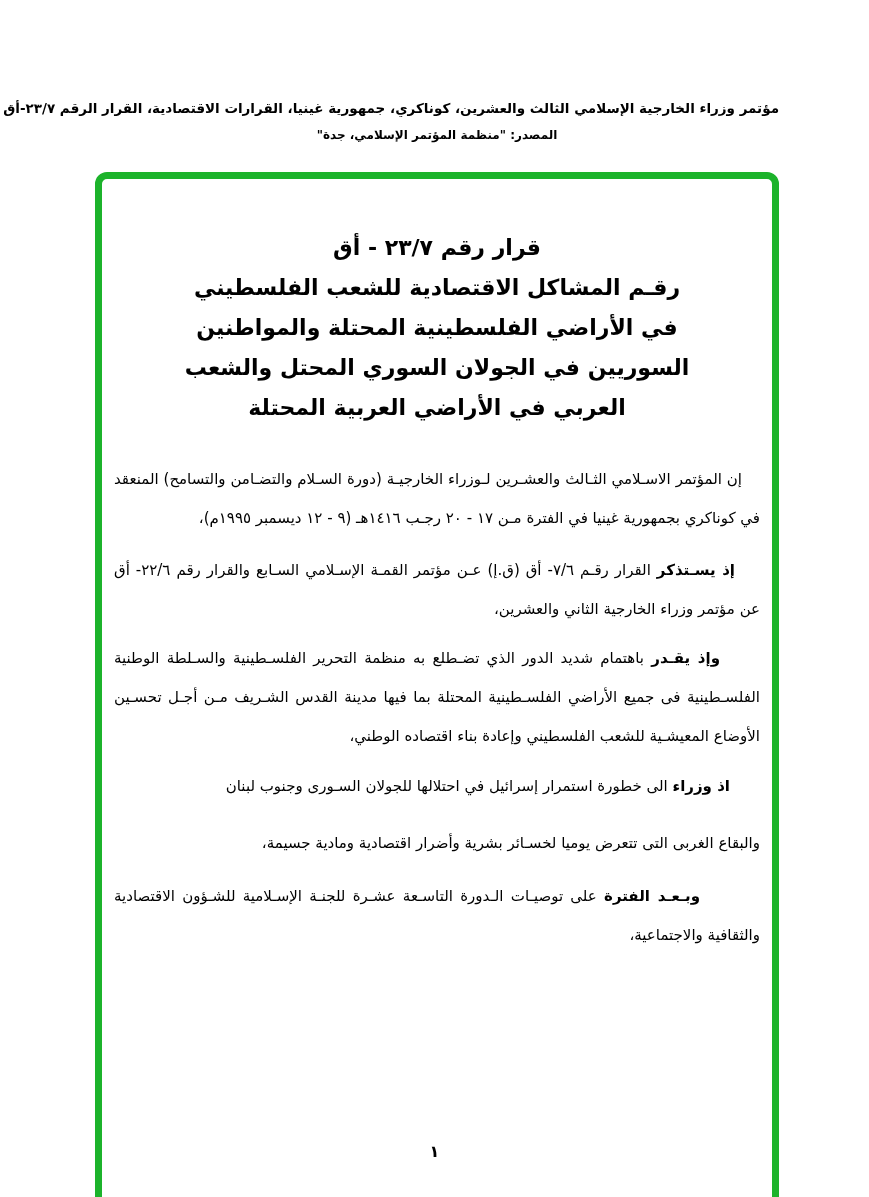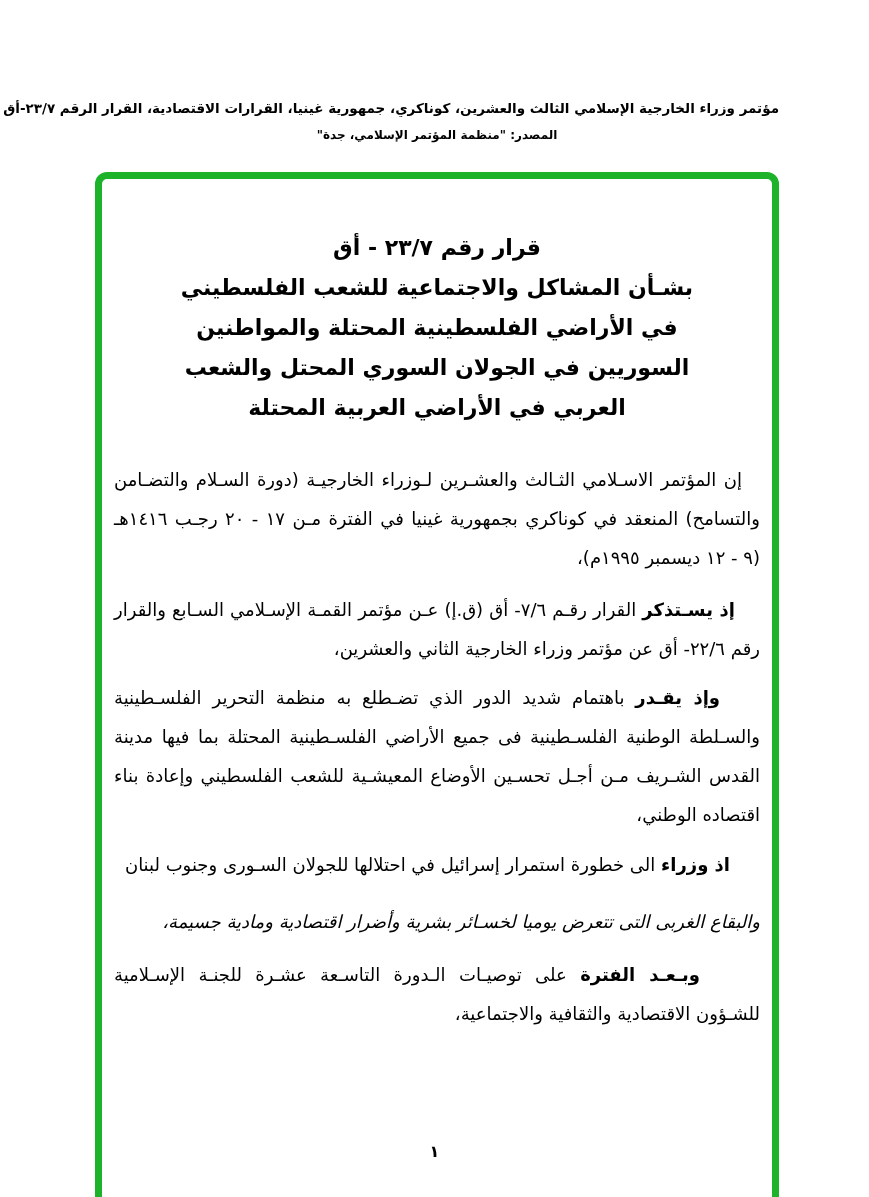--- a/index.html
+++ b/index.html
@@ -49,33 +49,33 @@
   }
   .res-title {
     text-align: center;
     font-weight: bold;
     font-size: 22px;
     line-height: 40px;
     direction: rtl;
   }
   .res-body {
     margin-top: 30px;
-    font-size: 18px;
+    font-size: 15px;
     line-height: 39px;
     text-align: justify;
     direction: rtl;
     padding: 0 2px;
   }
   .para { margin: 0; }
   .para .lead { font-weight: bold; }
   .p1  { margin-top: 32px; text-indent: 18px; }
   .p2  { margin-top: 13px; text-indent: 25px; }
   .p3  { margin-top: 10px; text-indent: 40px; }
   .p4  { margin-top: 11px; text-indent: 30px; }
-  .p4b { margin-top: 18px; text-indent: 0; font-style: italic; }
+  .p4b { margin-top: 18px; text-indent: 0; }
   .p5  { margin-top: 14px; text-indent: 60px; }
   .p6  { margin-top: 14px; text-indent: 110px; }
   .page-number {
     position: absolute;
     top: 1142px;
     left: 0;
     width: 869px;
     text-align: center;
     font-size: 16px;
     font-weight: bold;
@@ -88,21 +88,21 @@
 
   <div class="doc-header">
     <div class="h-line1">مؤتمر وزراء الخارجية الإسلامي الثالث والعشرين، كوناكري، جمهورية غينيا، القرارات الاقتصادية، القرار الرقم ٢٣/٧-أق</div>
     <div class="h-line2">المصدر:  "منظمة المؤتمر الإسلامي، جدة"</div>
   </div>
 
   <div class="res-box">
 
     <div class="res-title">
       <div class="title-line">قرار رقم ٢٣/٧ - أق</div>
-      <div class="title-line">بشـأن المشاكل والاجتماعية للشعب الفلسطيني</div>
+      <div class="title-line">رقـم المشاكل الاقتصادية للشعب الفلسطيني</div>
       <div class="title-line">في الأراضي الفلسطينية المحتلة والمواطنين</div>
       <div class="title-line">السوريين في الجولان السوري المحتل والشعب</div>
       <div class="title-line">العربي في الأراضي العربية المحتلة</div>
     </div>
 
     <div class="res-body">
 
       <p class="para p1"><span>إن المؤتمر الاسـلامي الثـالث والعشـرين لـوزراء الخارجيـة (دورة السـلام والتضـامن والتسامح) المنعقد في كوناكري بجمهورية غينيا في الفترة مـن ١٧ - ٢٠ رجـب ١٤١٦هـ (٩ - ١٢ ديسمبر ١٩٩٥م)،</span></p>
 
       <p class="para p2"><strong class="lead">إذ يسـتذكر</strong><span> القرار رقـم ٧/٦- أق (ق.إ) عـن مؤتمر القمـة الإسـلامي السـابع والقرار رقم ٢٢/٦- أق عن مؤتمر وزراء الخارجية الثاني والعشرين،</span></p>

